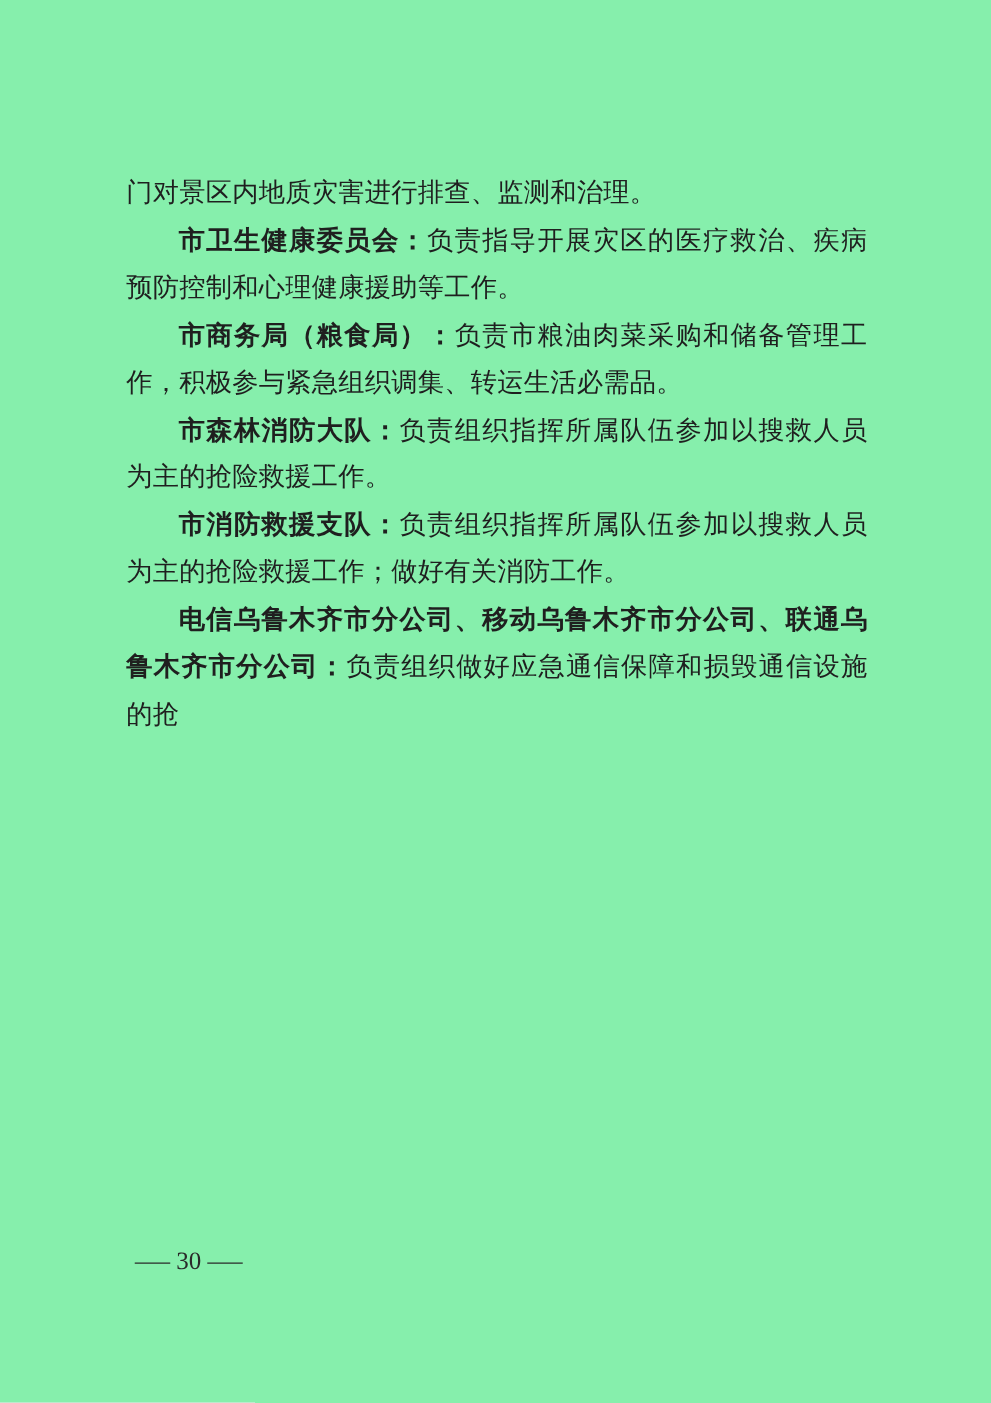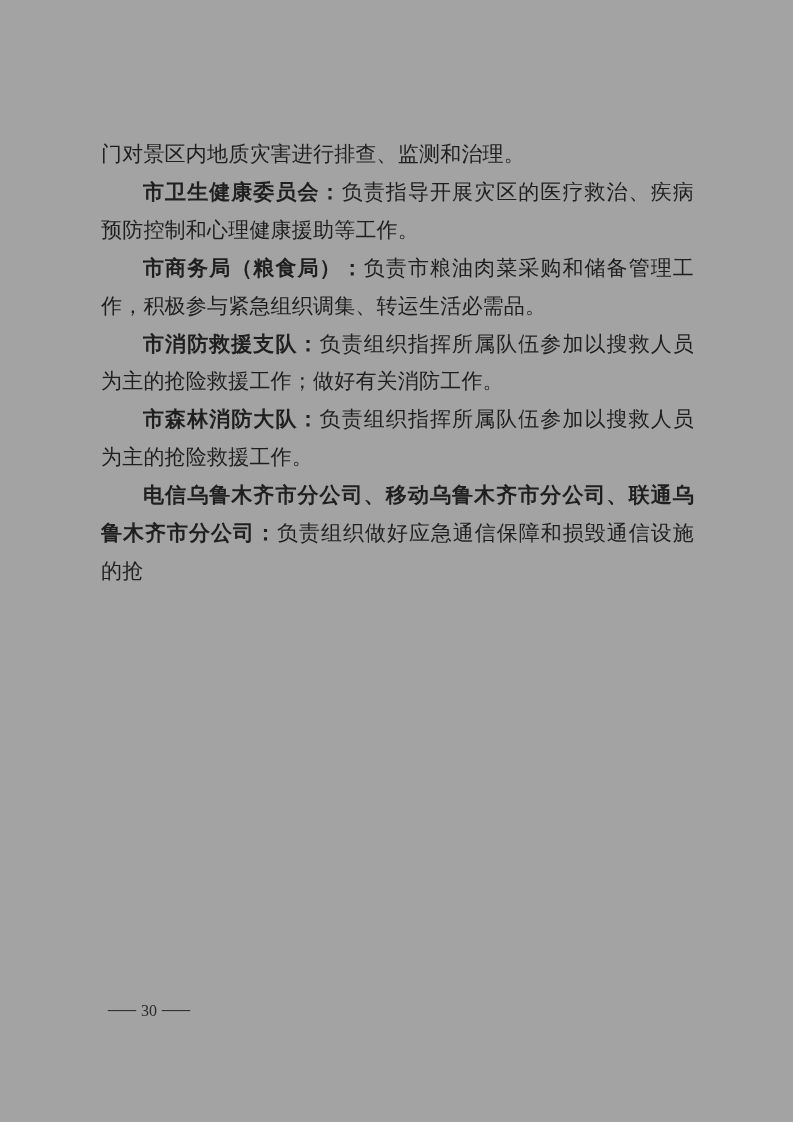--- a/index.html
+++ b/index.html
@@ -5,21 +5,21 @@
   html, body {
     margin: 0;
     padding: 0;
     background: #e8e8e8;
   }
   .page {
     position: relative;
     width: 793px;
     height: 1122px;
     margin: 0 auto;
-    background: #a3a3a3;
+    background: #86efac;
     overflow: hidden;
     font-family: "Liberation Serif", "DejaVu Serif", serif;
     color: #1f1f1f;
   }
   .doc-body {
     position: absolute;
     left: 101px;
     top: 136px;
     width: 593px;
   }
@@ -48,35 +48,35 @@
     white-space: nowrap;
   }
   .footer .dash {
     display: inline-block;
     letter-spacing: 0;
     transform: scaleX(1.4);
     margin: 0 9px;
   }
   .footer .num {
     display: inline-block;
-    font-size: 16px;
+    font-size: 20px;
   }
 </style>
 </head>
 <body>
 
 <div class="page">
 
   <div class="doc-body" id="doc-body">
 
   <p class="para"><span>门对景区内地质灾害进行排查、监测和治理。</span></p>
       <p class="para indent"><span class="lead">市卫生健康委员会：</span><span>负责指导开展灾区的医疗救治、疾病预防控制和心理健康援助等工作。</span></p>
       <p class="para indent"><span class="lead">市商务局（粮食局）：</span><span>负责市粮油肉菜采购和储备管理工作，积极参与紧急组织调集、转运生活必需品。</span></p>
+      <p class="para indent"><span class="lead">市森林消防大队：</span><span>负责组织指挥所属队伍参加以搜救人员为主的抢险救援工作。</span></p>
       <p class="para indent"><span class="lead">市消防救援支队：</span><span>负责组织指挥所属队伍参加以搜救人员为主的抢险救援工作；做好有关消防工作。</span></p>
-      <p class="para indent"><span class="lead">市森林消防大队：</span><span>负责组织指挥所属队伍参加以搜救人员为主的抢险救援工作。</span></p>
       <p class="para indent"><span class="lead">电信乌鲁木齐市分公司、移动乌鲁木齐市分公司、联通乌鲁木齐市分公司：</span><span>负责组织做好应急通信保障和损毁通信设施的抢</span></p>
     </div>
 
   <div class="footer">
     <span class="dash">—</span><span class="num">30</span><span class="dash">—</span>
   </div>
 
 </div>
 
 </body></html>

